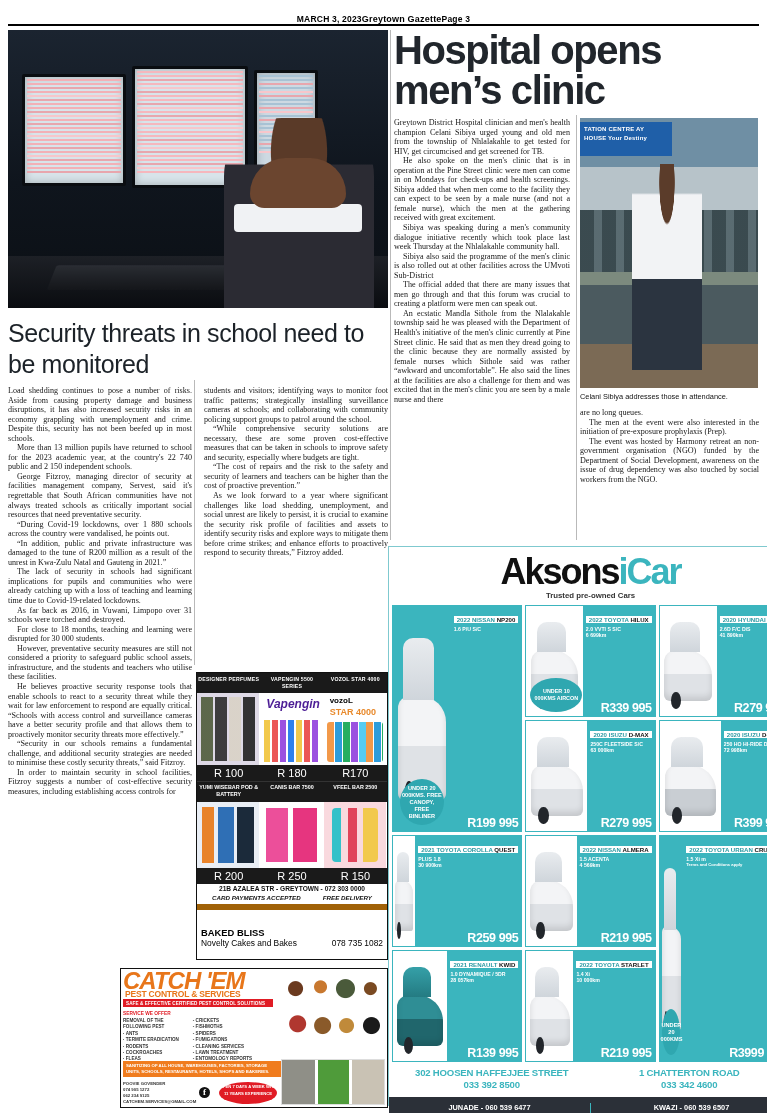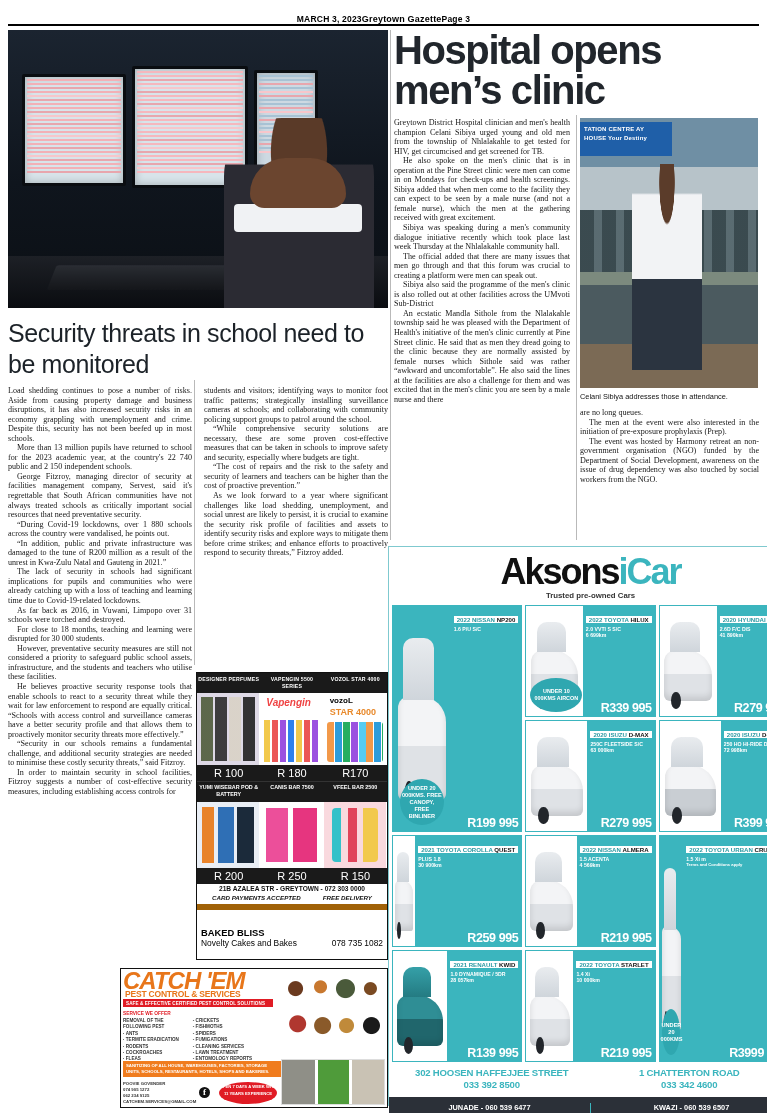--- a/index.html
+++ b/index.html
@@ -141,21 +141,21 @@
   .vz-perf { background:#ded9e6; }
   .vz-perf:after{
     content:""; position:absolute; inset:4px;
     background:
       linear-gradient(90deg,#4e5b3a 0 22%,#ded9e6 22% 26%,#2b2b2b 26% 48%,#ded9e6 48% 52%,#d9d2c6 52% 74%,#ded9e6 74% 78%,#1f1f1f 78% 100%);
     opacity:.9;
   }
   .vz-vapengin { background:#fff; }
   .vz-vapengin .brand{
     position:absolute; left:6px; top:4px; font-family:"Liberation Sans",sans-serif;
-    font-weight:bold; font-style:italic; font-size:10px; color:#ef4444;
+    font-weight:bold; font-style:italic; font-size:12px; color:#4c1d95;
   }
   .vz-vapengin .sticks{
     position:absolute; left:4px; right:4px; bottom:3px; height:42px;
     background:repeating-linear-gradient(90deg,
       #f2c94c 0 6px, #fff 6px 8px, #eb5757 8px 14px, #fff 14px 16px,
       #9b51e0 16px 22px, #fff 22px 24px, #2f80ed 24px 30px, #fff 30px 32px);
   }
   .vz-vozol { background:#fff; }
   .vz-vozol .vz-t1{ position:absolute; left:6px; top:3px; font-family:"Liberation Sans",sans-serif; font-weight:bold; font-size:8px;}
   .vz-vozol .vz-t2{ position:absolute; left:6px; top:14px; font-family:"Liberation Sans",sans-serif; font-weight:bold; font-size:9px; color:#e8892b;}
@@ -500,22 +500,22 @@
 
   <div class="col-right">
     <h1 class="hl-right">Hospital opens</h1>
     <h1 class="hl-right" style="margin-bottom:8px;">men’s clinic</h1>
 
     <div style="display:flex; gap:10px;">
       <div class="bcol" style="width:176px;" id="rcol1">
           <p class="first">Greytown District Hospital clinician and men's health champion Celani Sibiya urged young and old men from the township of Nhlalakahle to get tested for HIV, get circumcised and get screened for TB.</p>
           <p>He also spoke on the men's clinic that is in operation at the Pine Street clinic were men can come in on Mondays for check-ups and health screenings. Sibiya added that when men come to the facility they can expect to be seen by a male nurse (and not a female nurse), which the men at the gathering received with great excitement.</p>
           <p>Sibiya was speaking during a men's community dialogue initiative recently which took place last week Thursday at the Nhlalakahle community hall.</p>
+          <p>Sibiya also said the programme of the men's clinic is also rolled out at other facilities across the UMvoti Sub-District</p>
           <p>The official added that there are many issues that men go through and that this forum was crucial to creating a platform were men can speak out.</p>
-          <p>Sibiya also said the programme of the men's clinic is also rolled out at other facilities across the UMvoti Sub-District</p>
           <p>An ecstatic Mandla Sithole from the Nlalakahle township said he was pleased with the Department of Health's initiative of the men's clinic currently at Pine Street clinic. He said that as men they dread going to the clinic because they are normally assisted by female nurses which Sithole said was rather “awkward and uncomfortable”. He also said the lines at the facilities are also a challenge for them and was excited that in the men's clinic you are seen by a male nurse and there</p>
         </div>
       <div style="width:179px;">
         <div class="photo photo-sibiya">
           <div class="bg"></div>
           <div class="sb-banner">TATION CENTRE
 AY HOUSE
 Your Destiny</div>
           <div class="sb-chairs"></div>
           <div class="sb-floor"></div>

